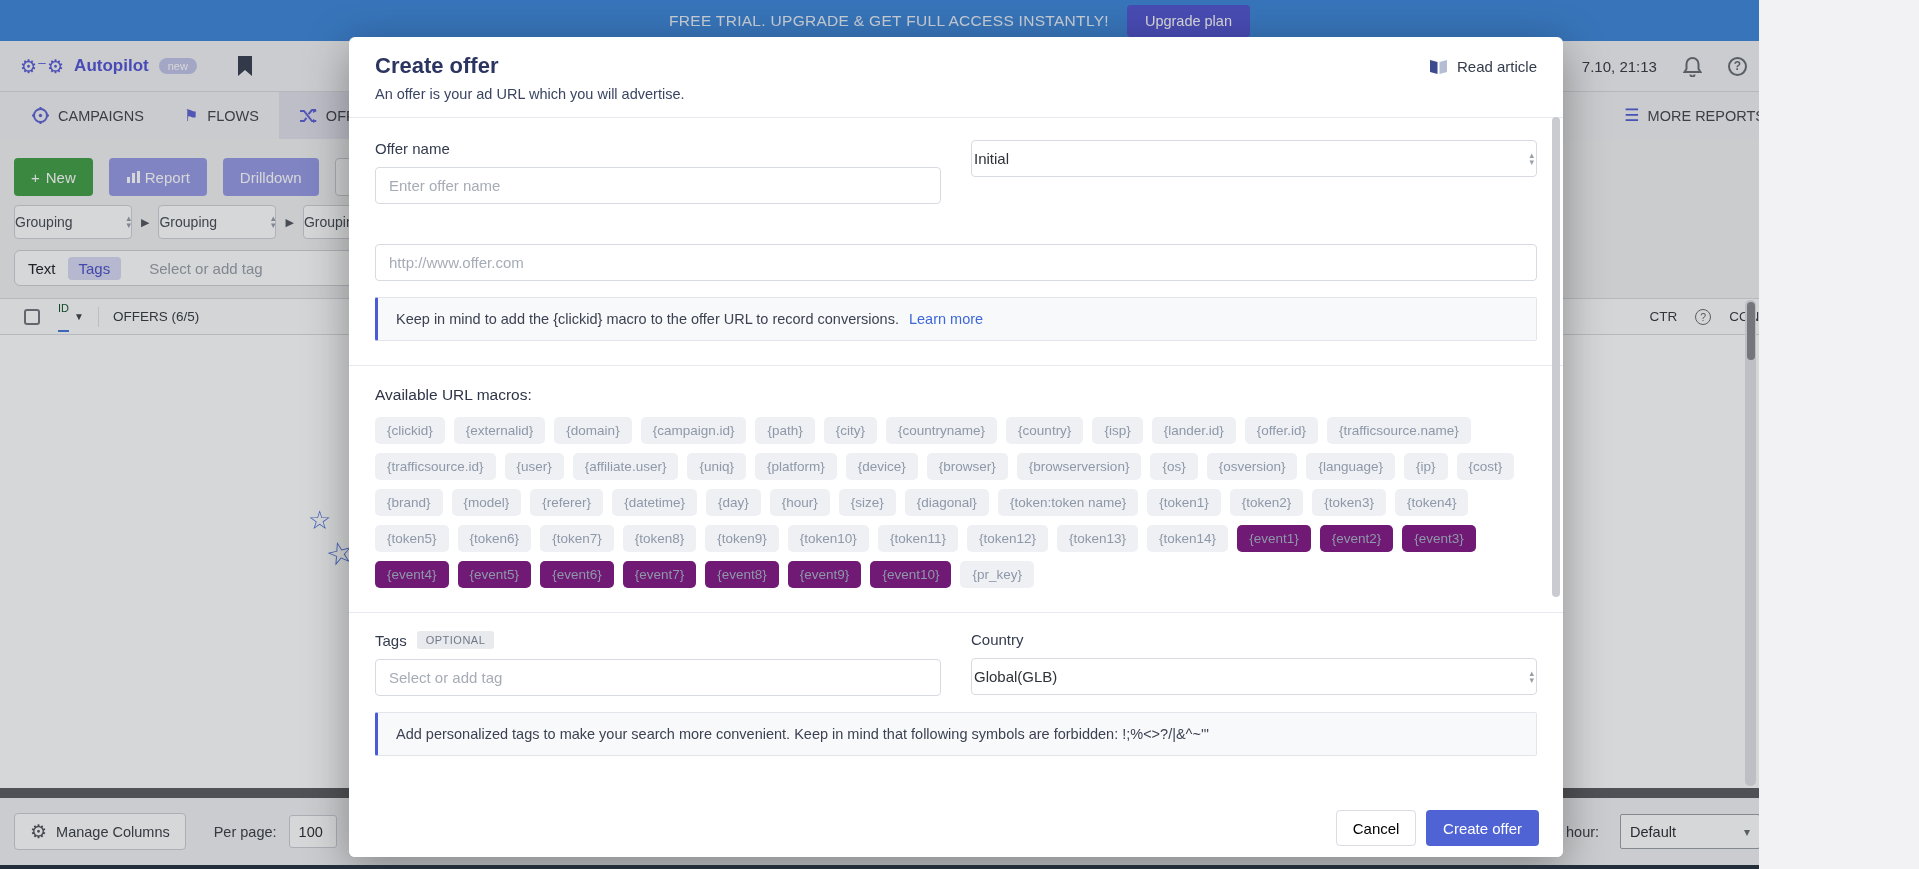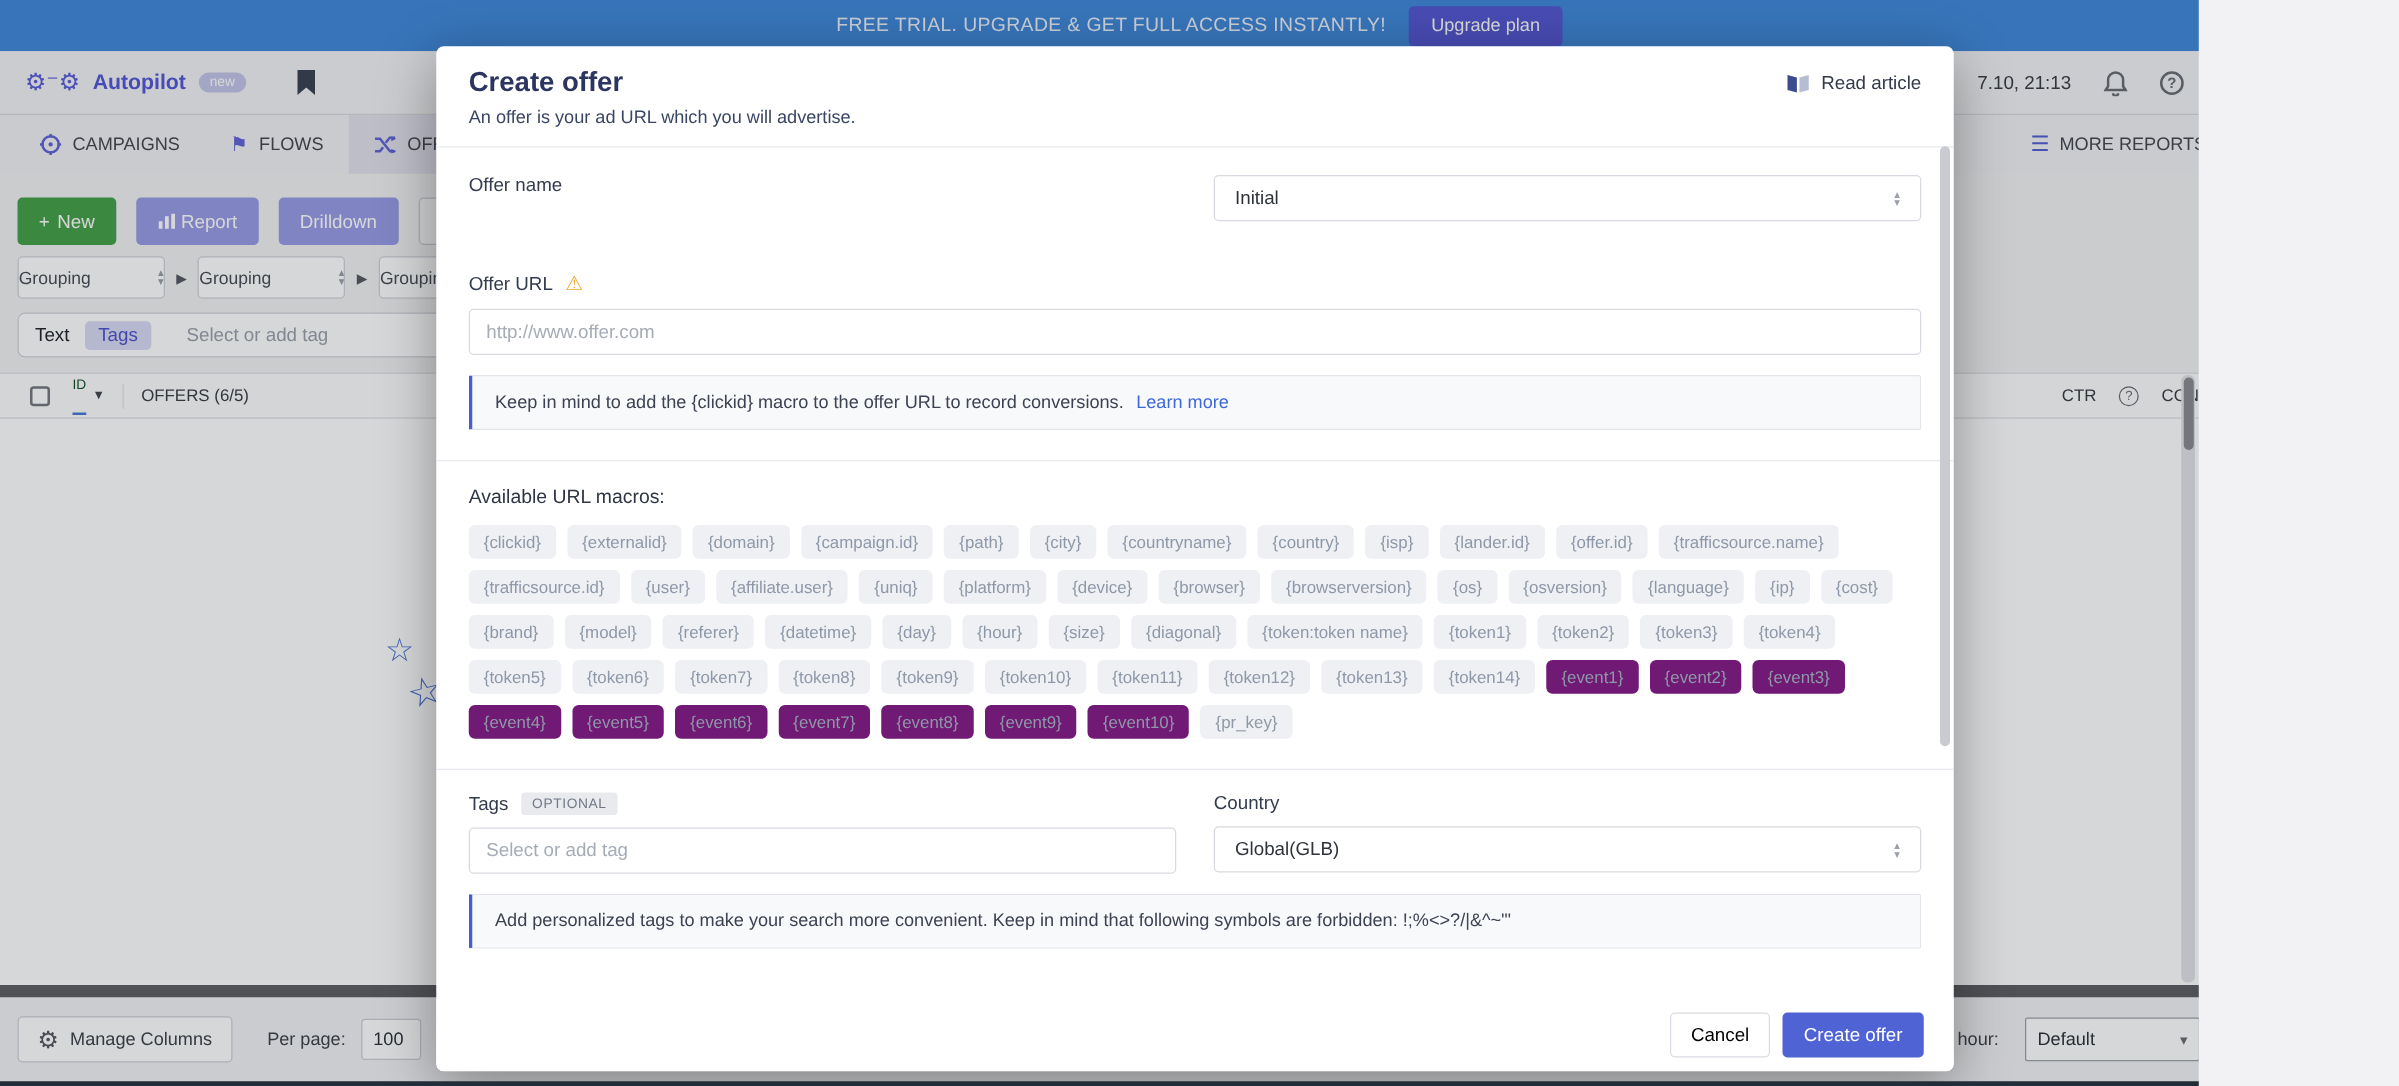--- a/index.html
+++ b/index.html
@@ -107,21 +107,21 @@
   .read-article { position:absolute; right:26px; top:21px; display:flex; align-items:center; gap:9px;
                   font-size:15px; color:#333a4a; cursor:pointer; }
   .m-body { padding:0 26px; }
   .m-row2 { display:flex; gap:30px; margin-top:22px; }
   .m-col { flex:1; }
   .m-label { font-size:15px; color:#333b4e; margin-bottom:10px; display:flex; align-items:center; gap:10px; }
   .m-input { width:100%; height:37px; border:1px solid #d7dae0; border-radius:4px; font-size:15px; padding:0 13px;
              color:#2e3339; font-family:"Liberation Sans", sans-serif; outline:none; }
   .m-input::placeholder { color:#a6acb6; }
   .m-select { width:100%; height:37px; border:1px solid #d7dae0; border-radius:4px; display:flex; align-items:center;
-              justify-content:space-between; padding:0 16px; font-size:15px; color:#2e3339; cursor:pointer; background:#fff; }
+              justify-content:space-between; padding:0 2px; font-size:15px; color:#2e3339; cursor:pointer; background:#fff; }
   .warn-icon { color:#f0a72e; font-size:16px; }
   .url-section { margin-top:40px; }
   .note { margin-top:16px; background:#f8f9fb; border:1px solid #e3e5ea; border-left:3px solid #4a5bd8;
           padding:13px 18px; font-size:14.5px; color:#3d4252; border-radius:2px; }
   .learn-more { color:#3e68d8; margin-left:10px; cursor:pointer; }
   .m-div { height:1px; background:#e8e9ee; margin:24px -26px 0; }
   .macros-title { margin-top:20px; font-size:15.5px; color:#2f3547; }
   .chips { margin-top:13px; display:flex; flex-wrap:wrap; gap:9px 9px; width:1162px; }
   .chip { background:#eef0f4; color:#8e98a8; font-size:13.5px; padding:6px 12px; border-radius:5px; cursor:pointer; white-space:nowrap; }
   .chip-event { background:#701a75; }
@@ -312,37 +312,34 @@
           <path d="M18 1 L10.5 3 V15 L18 13 Z" fill="#b4bdd4"></path>
         </svg>
         <span>Read article</span>
       </div>
     </div>
 
     <div class="m-body">
       <div class="m-row2">
         <div class="m-col">
           <div class="m-label">Offer name</div>
+          <input class="m-input" type="text" placeholder="Enter offer name" style="">
         </div>
         <div class="m-col">
           <div class="m-select">
             <span>Initial</span>
             <span class="caretstack">
                 <span>▴</span>
                 <span>▾</span>
               </span>
           </div>
         </div>
       </div>
 
       <div class="url-section">
-        <div class="m-label">
-          <span>Offer URL</span>
-          <span class="warn-icon">⚠</span>
-        </div>
         <input class="m-input" type="text" placeholder="http://www.offer.com" style="">
       </div>
 
       <div class="note">
         <span>Keep in mind to add the {clickid} macro to the offer URL to record conversions.</span><span class="learn-more">Learn more</span>
       </div>
 
       <div class="m-div"></div>
 
       <div class="macros-title">Available URL macros:</div>

